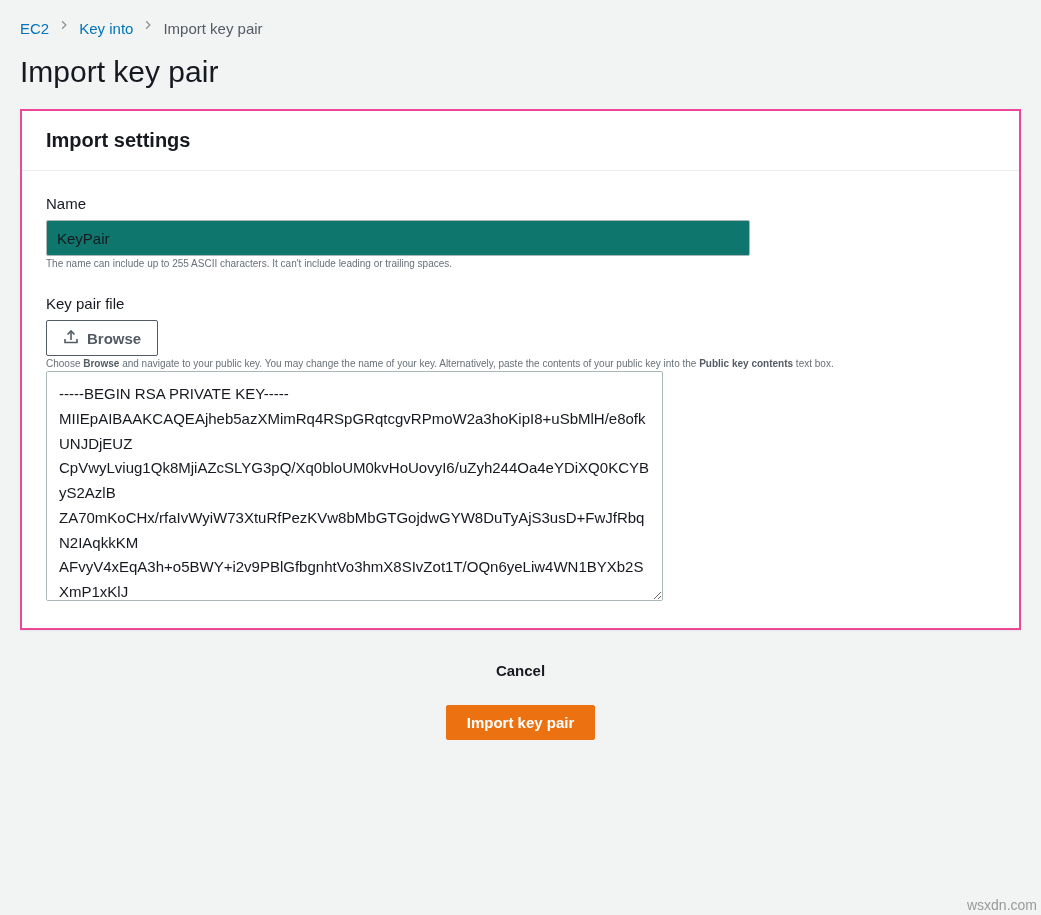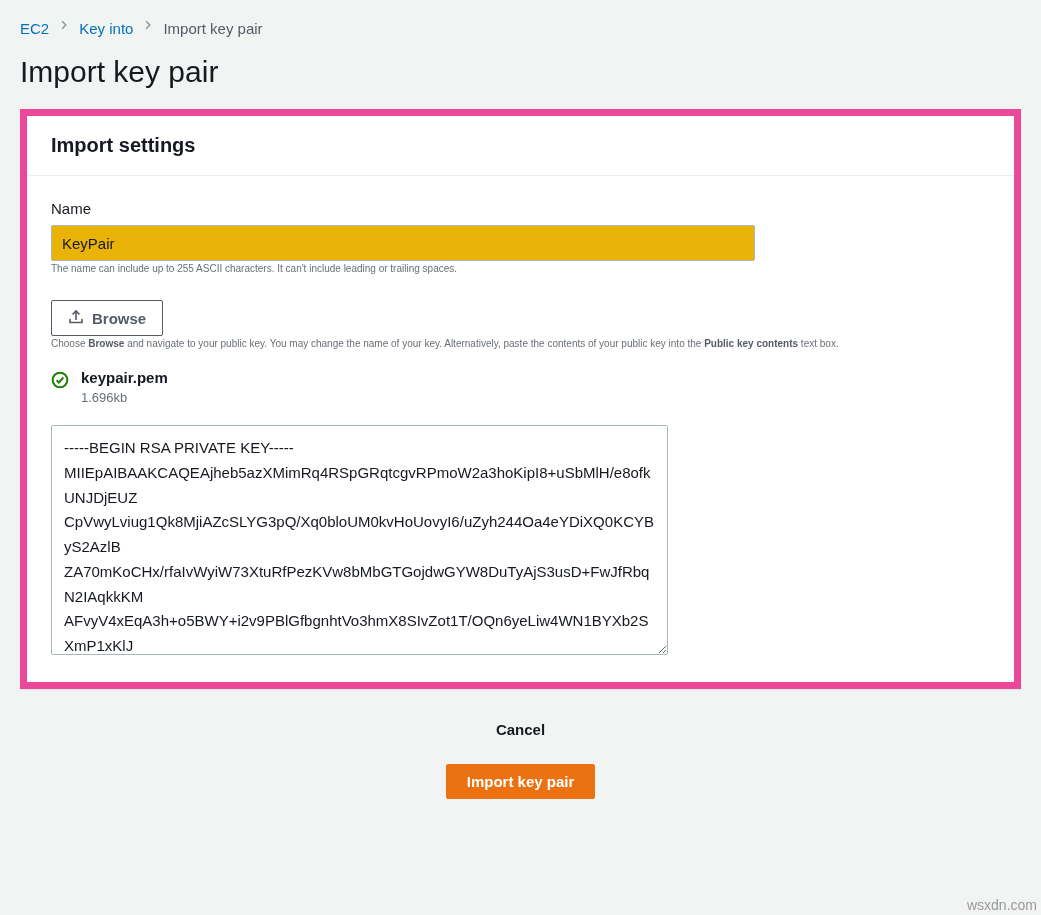--- a/index.html
+++ b/index.html
@@ -36,21 +36,21 @@
     color: #545b64;
   }
   h1.page-title {
     font-size: 30px;
     font-weight: 400;
     color: #16191f;
     margin-bottom: 20px;
   }
   .panel {
     background: #fff;
-    border: 7px solid #ec4899;
+    border: 2px solid #ec4899;
     box-shadow: 0 1px 1px rgba(0,0,0,0.05);
     border-radius: 0;
   }
   .panel-header {
     padding: 18px 24px;
     border-bottom: 1px solid #eaeded;
   }
   .panel-header h2 {
     font-size: 20px;
     font-weight: 700;
@@ -72,21 +72,21 @@
     margin-bottom: 8px;
   }
   .text-input {
     width: 704px;
     max-width: 100%;
     padding: 6px 10px;
     font-size: 15px;
     border: 1px solid #aab7b8;
     border-radius: 2px;
     color: #16191f;
-    background: #eab308;
+    background: #0f766e;
     height: 36px;
   }
   .help-text {
     color: #687078;
     font-size: 10px;
     line-height: 1.5;
   }
   .help-text b {
     color: #545b64;
     font-weight: 700;
@@ -208,46 +208,35 @@
   </div>
   <div class="panel-body">
 
     <div class="form-group">
       <label class="form-label">Name</label>
       <input type="text" class="text-input" value="KeyPair" style="">
       <div class="help-text">The name can include up to 255 ASCII characters. It can't include leading or trailing spaces.</div>
     </div>
 
     <div class="form-group">
+      <label class="form-label">Key pair file</label>
       <button class="browse-btn">
         <span>
           <svg viewBox="0 0 16 16" fill="none" stroke="currentColor" stroke-width="1.6">
             <path d="M2 10v3.5h12V10"></path>
             <path d="M8 11V2.5"></path>
             <path d="M4.5 5.5L8 2l3.5 3.5"></path>
           </svg>
         </span>
         <span>Browse</span>
       </button>
       <div class="help-text">
         <span>Choose </span><b>Browse</b><span> and navigate to your public key. You may change the name of your key. Alternatively, paste the contents of your public key into the </span><b>Public key contents</b><span> text box.</span>
       </div>
 
-      <div class="file-status">
-        <span class="check">
-          <svg width="18" height="18" viewBox="0 0 16 16" fill="none" stroke="currentColor" stroke-width="1.8">
-            <circle cx="8" cy="8" r="6.5"></circle>
-            <path d="M5 8.2l2 2 4-4.4"></path>
-          </svg>
-        </span>
-        <div>
-          <div class="filename">keypair.pem</div>
-          <div class="filesize">1.696kb</div>
-        </div>
-      </div>
 
       <textarea class="key-textarea" style="">-----BEGIN RSA PRIVATE KEY-----
 MIIEpAIBAAKCAQEAjheb5azXMimRq4RSpGRqtcgvRPmoW2a3hoKipI8+uSbMlH/e8ofkUNJDjEUZ
 CpVwyLviug1Qk8MjiAZcSLYG3pQ/Xq0bloUM0kvHoUovyI6/uZyh244Oa4eYDiXQ0KCYByS2AzlB
 ZA70mKoCHx/rfaIvWyiW73XtuRfPezKVw8bMbGTGojdwGYW8DuTyAjS3usD+FwJfRbqN2IAqkkKM
 AFvyV4xEqA3h+o5BWY+i2v9PBlGfbgnhtVo3hmX8SIvZot1T/OQn6yeLiw4WN1BYXb2SXmP1xKlJ
 </textarea>
     </div>
 
   </div>

